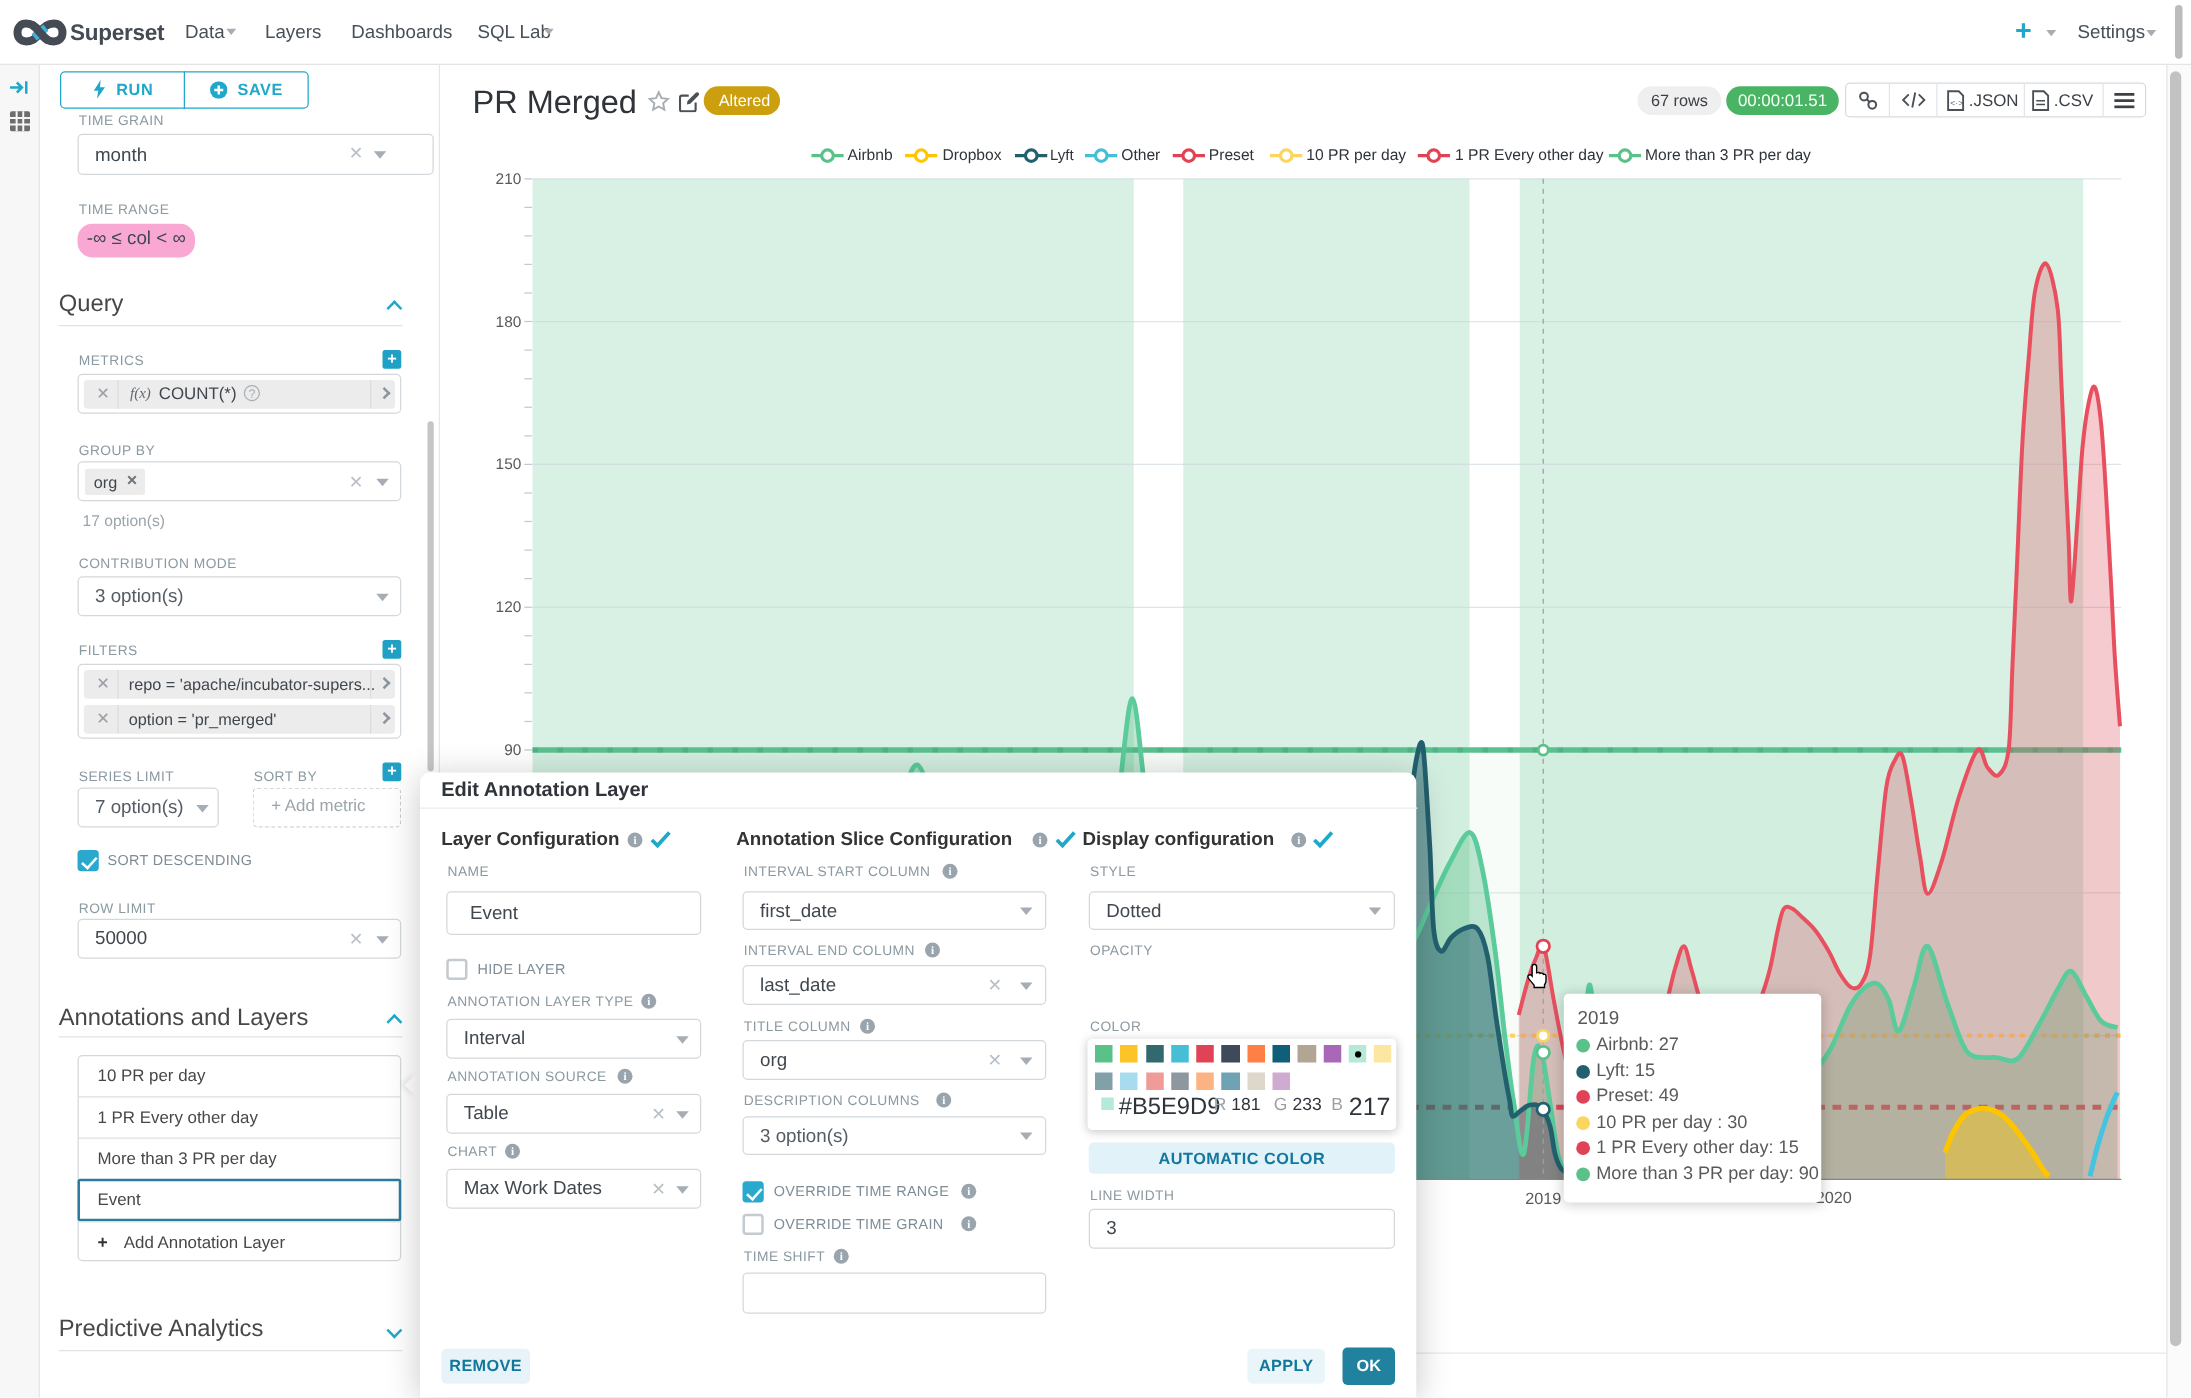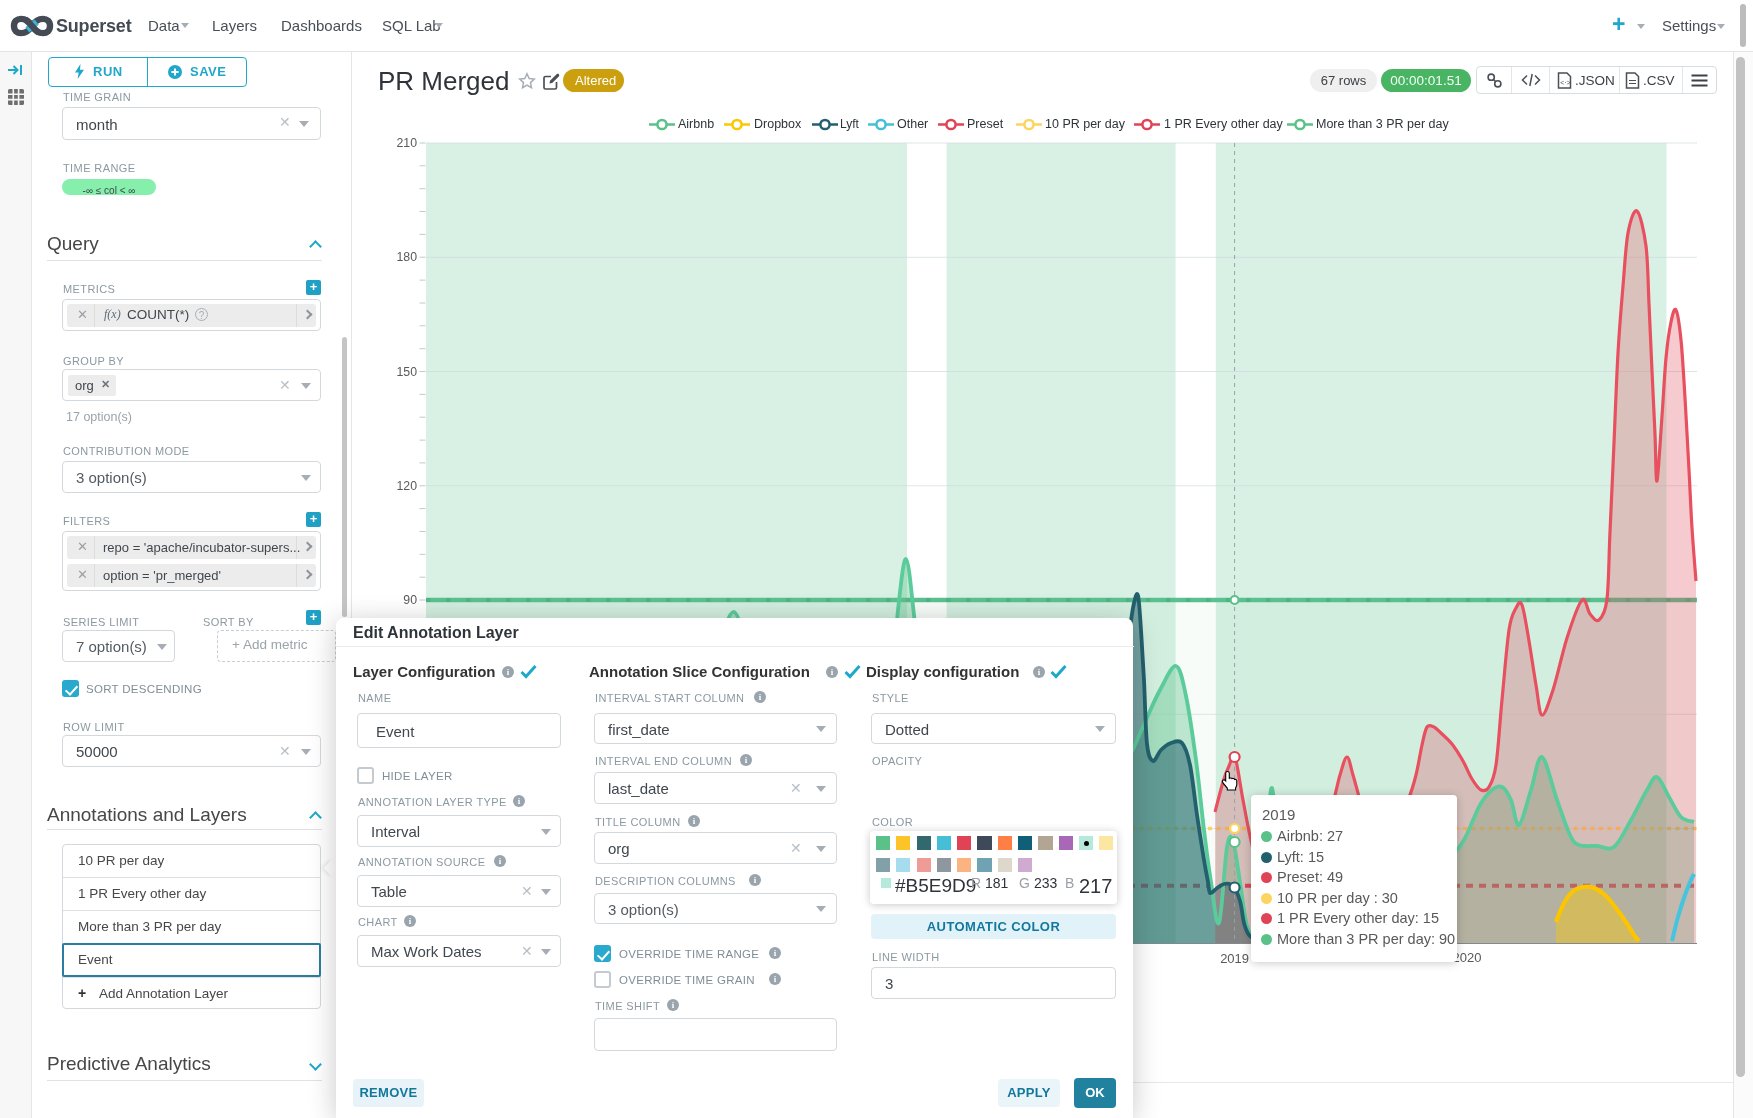--- a/index.html
+++ b/index.html
@@ -66,28 +66,28 @@
       <path d="M6.5 0 L1 8.5 L4.6 8.5 L3.6 15 L10 5.8 L6 5.8 Z" fill="#20a7c9"></path>
     </svg>
   <span class="abs" style="left:61px;top:12px;font-size:13px;font-weight:bold;color:#20a7c9;letter-spacing:0.5px;">RUN</span>
   <svg class="abs" style="left:136px;top:13px" width="14" height="14" viewBox="0 0 14 14">
       <circle cx="7" cy="7" r="7" fill="#20a7c9"></circle>
       <path d="M7 3.4 L7 10.6 M3.4 7 L10.6 7" stroke="#fff" stroke-width="1.9"></path>
     </svg>
   <span class="abs" style="left:158px;top:12px;font-size:13px;font-weight:bold;color:#20a7c9;letter-spacing:0.5px;">SAVE</span>
 
   <span class="lbl" style="left:31px;top:39px;">TIME GRAIN</span>
-  <div class="sel" style="left:30px;top:55px;width:259px;height:33px;">
+  <div class="sel" style="left:30px;top:55px;width:285px;height:33px;">
       <span class="tx">month</span>
     </div>
   <span class="xmk" style="left:247px;top:62px;">✕</span>
   <span class="caret" style="left:267px;top:69px;"></span>
 
   <span class="lbl" style="left:31px;top:110px;">TIME RANGE</span>
-  <div class="abs" style="left:30px;top:127px;width:94px;height:16px;background:#86efac;border-radius:12px;font-size:10px;color:#41474e;text-align:center;line-height:24px;">-∞ ≤ col &lt; ∞</div>
+  <div class="abs" style="left:30px;top:127px;width:94px;height:27px;background:#f9a8d4;border-radius:12px;font-size:15px;color:#41474e;text-align:center;line-height:24px;">-∞ ≤ col &lt; ∞</div>
 
   <span class="schead" style="left:15px;top:181px;">Query</span>
   <span class="chev chevup" style="left:279px;top:190px;"></span>
   <div class="hr" style="left:15px;top:208px;width:275px;"></div>
 
   <span class="lbl" style="left:31px;top:231px;">METRICS</span>
   <div class="plus" style="left:274px;top:228px;">+</div>
   <div class="abs" style="left:30px;top:247px;width:259px;height:32px;border:1px solid #d3d8dc;border-radius:4px;background:#fff;">
     <div class="abs" style="left:4px;top:4px;width:249px;height:23px;background:#ececec;border-radius:3px;">
       <span class="abs" style="left:10px;top:3px;color:#9aa0a6;font-size:13px;">✕</span>
@@ -136,21 +136,21 @@
     </div>
   </div>
 
   <span class="lbl" style="left:31px;top:564px;">SERIES LIMIT</span>
   <span class="lbl" style="left:171px;top:564px;">SORT BY</span>
   <div class="plus" style="left:274px;top:558px;">+</div>
   <div class="sel" style="left:30px;top:578px;width:113px;height:32px;">
       <span class="tx" style="color:#535b63;">7 option(s)</span>
     <span class="caret" style="left:94px;top:13px;"></span>
   </div>
-  <div class="abs" style="left:170px;top:578px;width:119px;height:32px;border:1.5px dashed #c7cdd2;border-radius:4px;margin-left:15px;">
+  <div class="abs" style="left:170px;top:578px;width:119px;height:32px;border:1.5px dashed #c7cdd2;border-radius:4px;">
     <span class="abs" style="left:14px;top:6px;font-size:13.5px;color:#9aa4ab;">+ Add metric</span>
   </div>
 
   <div class="cb cbon" style="left:30px;top:628px;"></div>
   <span class="cblbl" style="left:54px;top:631px;">SORT DESCENDING</span>
 
   <span class="lbl" style="left:31px;top:669px;">ROW LIMIT</span>
   <div class="sel" style="left:30px;top:683px;width:259px;height:32px;">
       <span class="tx">50000</span>
     <span class="xmk" style="left:216px;top:7px;">✕</span>

